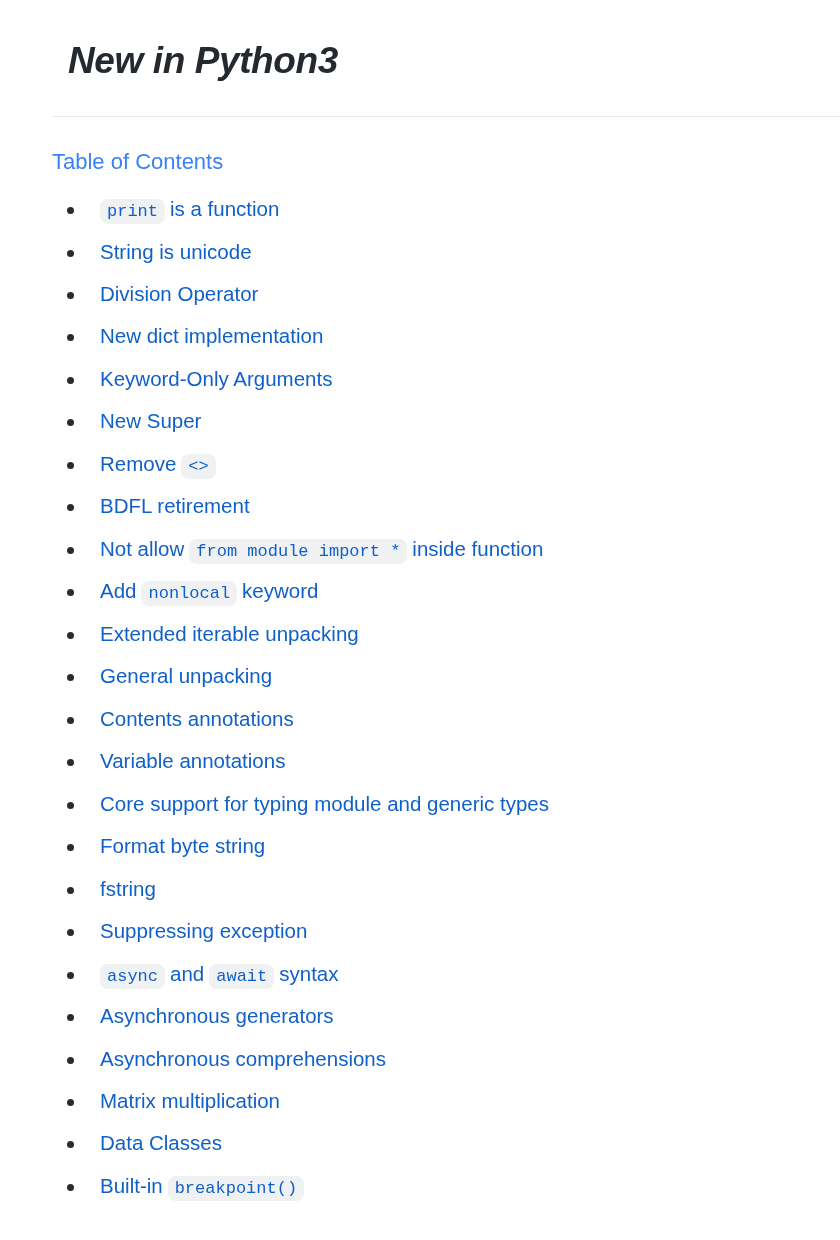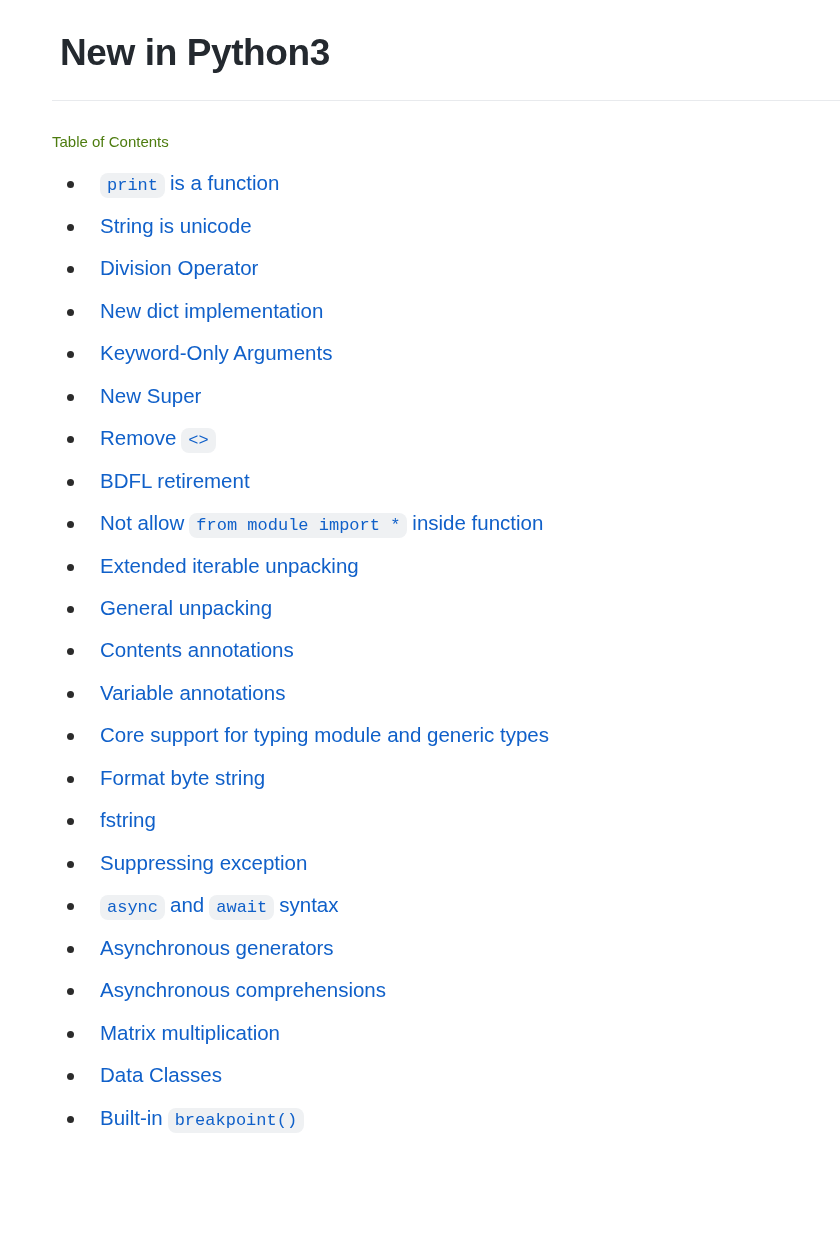--- a/index.html
+++ b/index.html
@@ -18,33 +18,34 @@
     padding: 22px 0 0 52px;
     box-sizing: border-box;
     width: 840px;
   }
   .page-title {
     font-size: 37px;
     font-weight: bold;
     line-height: 1.25;
     letter-spacing: -0.4px;
     color: #24292f;
-    margin: 8px;
+    margin: 16px;
     padding: 0 0 16px 0;
+    font-style: italic;
   }
   .title-rule {
     height: 1px;
     background: #e8eaed;
     width: 788px;
     margin: 0 0 0 0;
   }
   .toc-label {
-    font-size: 15px;
+    font-size: 22px;
     line-height: 1.4;
-    color: #4d7c0f;
+    color: #3b82f6;
     margin: 30px 0 0 0;
     padding: 0;
   }
   ul.toc-list {
     list-style: none;
     margin: 20px 0 0 0;
     padding: 0;
   }
   ul.toc-list li {
     position: relative;
@@ -94,20 +95,21 @@
   <ul class="toc-list">
       <li><a class="toc-link" href="#"><code class="inline-code">print</code><span class="seg-gap"></span><span>is a function</span></a></li>
       <li><a class="toc-link" href="#"><span>String is unicode</span></a></li>
       <li><a class="toc-link" href="#"><span>Division Operator</span></a></li>
       <li><a class="toc-link" href="#"><span>New dict implementation</span></a></li>
       <li><a class="toc-link" href="#"><span>Keyword-Only Arguments</span></a></li>
       <li><a class="toc-link" href="#"><span>New Super</span></a></li>
       <li><a class="toc-link" href="#"><span>Remove</span><span class="seg-gap"></span><code class="inline-code">&lt;&gt;</code></a></li>
       <li><a class="toc-link" href="#"><span>BDFL retirement</span></a></li>
       <li><a class="toc-link" href="#"><span>Not allow</span><span class="seg-gap"></span><code class="inline-code">from module import *</code><span class="seg-gap"></span><span>inside function</span></a></li>
+      <li><a class="toc-link" href="#"><span>Add</span><span class="seg-gap"></span><code class="inline-code">nonlocal</code><span class="seg-gap"></span><span>keyword</span></a></li>
       <li><a class="toc-link" href="#"><span>Extended iterable unpacking</span></a></li>
       <li><a class="toc-link" href="#"><span>General unpacking</span></a></li>
       <li><a class="toc-link" href="#"><span>Contents annotations</span></a></li>
       <li><a class="toc-link" href="#"><span>Variable annotations</span></a></li>
       <li><a class="toc-link" href="#"><span>Core support for typing module and generic types</span></a></li>
       <li><a class="toc-link" href="#"><span>Format byte string</span></a></li>
       <li><a class="toc-link" href="#"><span>fstring</span></a></li>
       <li><a class="toc-link" href="#"><span>Suppressing exception</span></a></li>
       <li><a class="toc-link" href="#"><code class="inline-code">async</code><span class="seg-gap"></span><span>and</span><span class="seg-gap"></span><code class="inline-code">await</code><span class="seg-gap"></span><span>syntax</span></a></li>
       <li><a class="toc-link" href="#"><span>Asynchronous generators</span></a></li>

